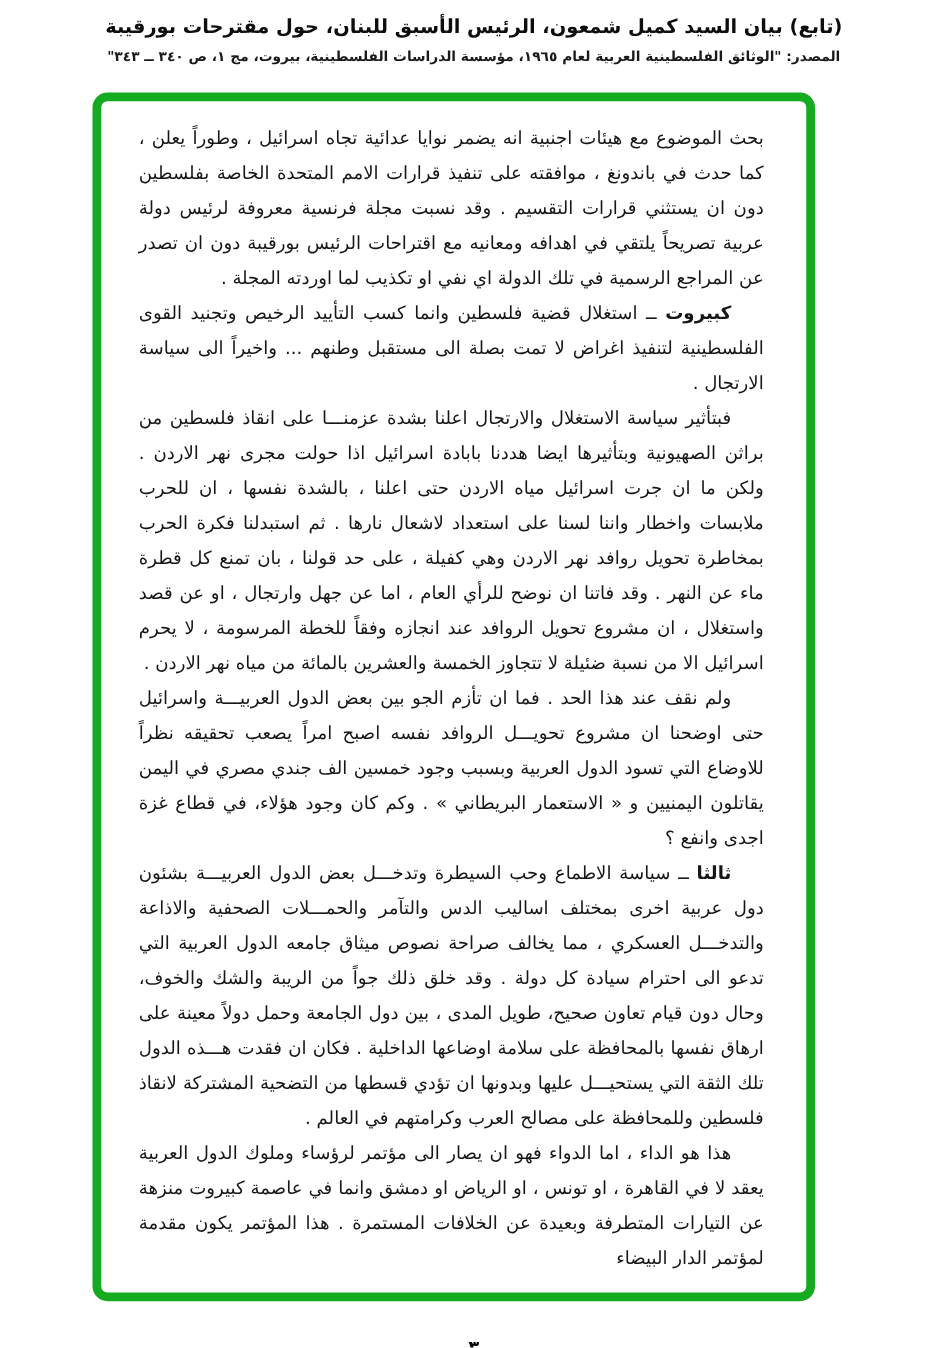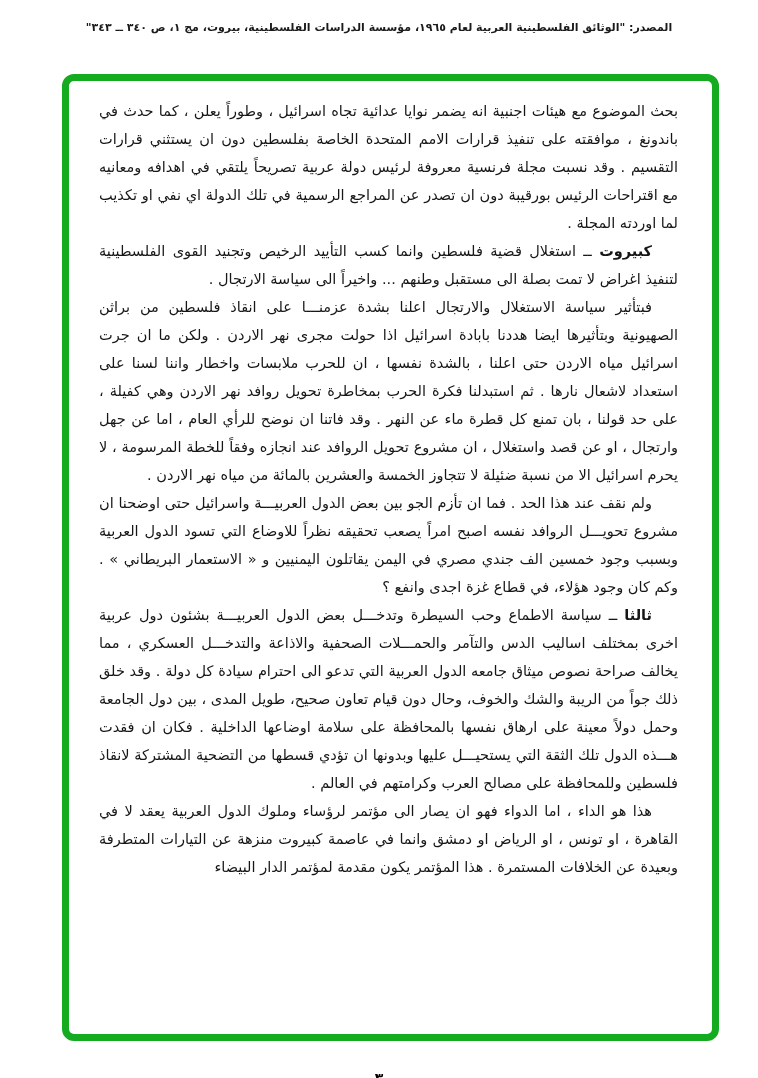--- a/index.html
+++ b/index.html
@@ -30,23 +30,23 @@
     color: #0d0d0d;
   }
   .page-header .source {
     margin-top: 9px;
     font-size: 11px;
     font-weight: 700;
     color: #1a1a1a;
   }
   .doc-frame {
     position: absolute;
-    left: 62px;
+    left: 74px;
     top: 74px;
-    width: 657px;
+    width: 578px;
     height: 967px;
     box-sizing: border-box;
     border: 7px solid #14ab20;
     border-radius: 12px;
     background: #ffffff;
   }
   .doc-body {
     direction: rtl;
     text-align: justify;
     padding: 16px 34px 20px 30px;
@@ -73,20 +73,21 @@
     font-size: 14px;
     font-weight: 700;
     color: #000000;
     line-height: 20px;
   }
 </style>
 </head>
 <body>
 
 <div class="page-header">
+  <div class="title">(تابع) بيان السيد كميل شمعون، الرئيس الأسبق للبنان، حول مقترحات بورقيبة</div>
   <div class="source">المصدر: "الوثائق الفلسطينية العربية لعام ١٩٦٥، مؤسسة الدراسات الفلسطينية، بيروت، مج ١، ص ٣٤٠ ــ ٣٤٣"</div>
 </div>
 
 <div class="doc-frame">
   <div class="doc-body">
     <p class="first"><b class="lead"></b><span>بحث الموضوع مع هيئات اجنبية انه يضمر نوايا عدائية تجاه اسرائيل ، وطوراً يعلن ، كما حدث في باندونغ ، موافقته على تنفيذ قرارات الامم المتحدة الخاصة بفلسطين دون ان يستثني قرارات التقسيم . وقد نسبت مجلة فرنسية معروفة لرئيس دولة عربية تصريحاً يلتقي في اهدافه ومعانيه مع اقتراحات الرئيس بورقيبة دون ان تصدر عن المراجع الرسمية في تلك الدولة اي نفي او تكذيب لما اوردته المجلة .</span></p>
     <p><b class="lead">كبيروت</b><span> ــ استغلال قضية فلسطين وانما كسب التأييد الرخيص وتجنيد القوى الفلسطينية لتنفيذ اغراض لا تمت بصلة الى مستقبل وطنهم ... واخيراً الى سياسة الارتجال .</span></p>
     <p><b class="lead"></b><span>فبتأثير سياسة الاستغلال والارتجال اعلنا بشدة عزمنـــا على انقاذ فلسطين من براثن الصهيونية وبتأثيرها ايضا هددنا بابادة اسرائيل اذا حولت مجرى نهر الاردن . ولكن ما ان جرت اسرائيل مياه الاردن حتى اعلنا ، بالشدة نفسها ، ان للحرب ملابسات واخطار واننا لسنا على استعداد لاشعال نارها . ثم استبدلنا فكرة الحرب بمخاطرة تحويل روافد نهر الاردن وهي كفيلة ، على حد قولنا ، بان تمنع كل قطرة ماء عن النهر . وقد فاتنا ان نوضح للرأي العام ، اما عن جهل وارتجال ، او عن قصد واستغلال ، ان مشروع تحويل الروافد عند انجازه وفقاً للخطة المرسومة ، لا يحرم اسرائيل الا من نسبة ضئيلة لا تتجاوز الخمسة والعشرين بالمائة من مياه نهر الاردن .</span></p>
     <p><b class="lead"></b><span>ولم نقف عند هذا الحد . فما ان تأزم الجو بين بعض الدول العربيـــة واسرائيل حتى اوضحنا ان مشروع تحويـــل الروافد نفسه اصبح امراً يصعب تحقيقه نظراً للاوضاع التي تسود الدول العربية وبسبب وجود خمسين الف جندي مصري في اليمن يقاتلون اليمنيين و « الاستعمار البريطاني » . وكم كان وجود هؤلاء، في قطاع غزة اجدى وانفع ؟</span></p>
     <p><b class="lead">ثالثا</b><span> ــ سياسة الاطماع وحب السيطرة وتدخـــل بعض الدول العربيـــة بشئون دول عربية اخرى بمختلف اساليب الدس والتآمر والحمـــلات الصحفية والاذاعة والتدخـــل العسكري ، مما يخالف صراحة نصوص ميثاق جامعه الدول العربية التي تدعو الى احترام سيادة كل دولة . وقد خلق ذلك جواً من الريبة والشك والخوف، وحال دون قيام تعاون صحيح، طويل المدى ، بين دول الجامعة وحمل دولاً معينة على ارهاق نفسها بالمحافظة على سلامة اوضاعها الداخلية . فكان ان فقدت هـــذه الدول تلك الثقة التي يستحيـــل عليها وبدونها ان تؤدي قسطها من التضحية المشتركة لانقاذ فلسطين وللمحافظة على مصالح العرب وكرامتهم في العالم .</span></p>

